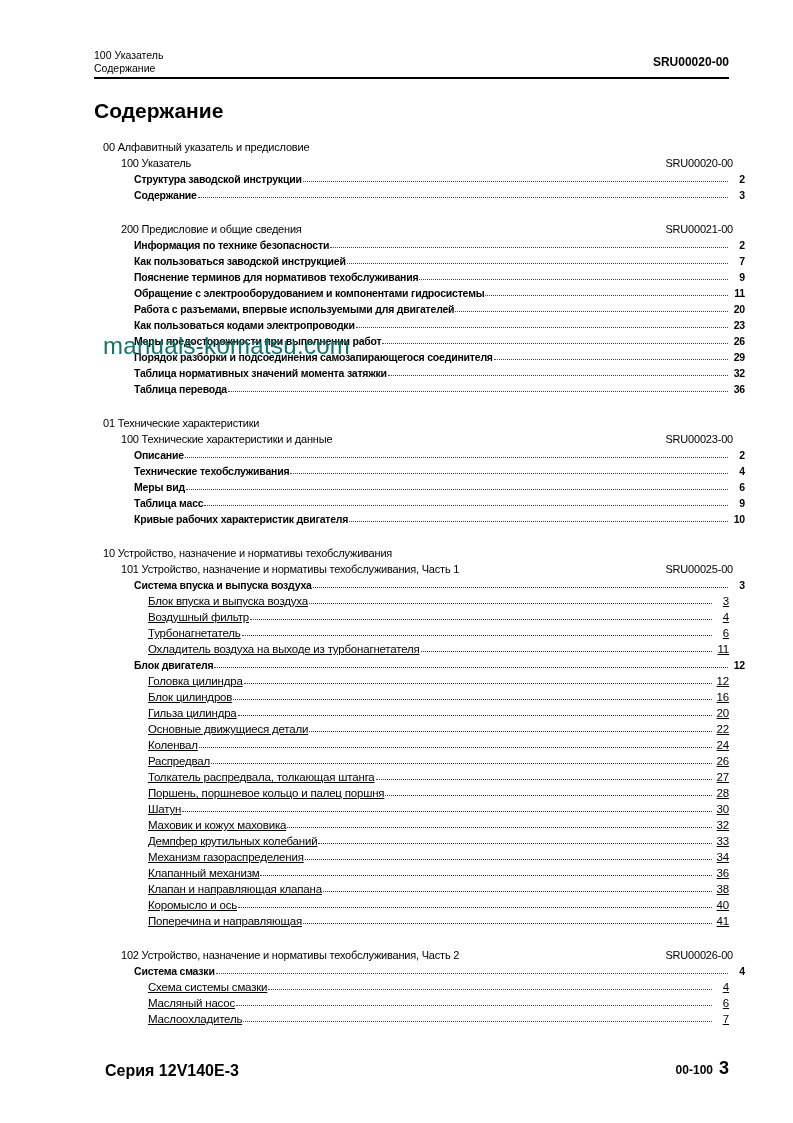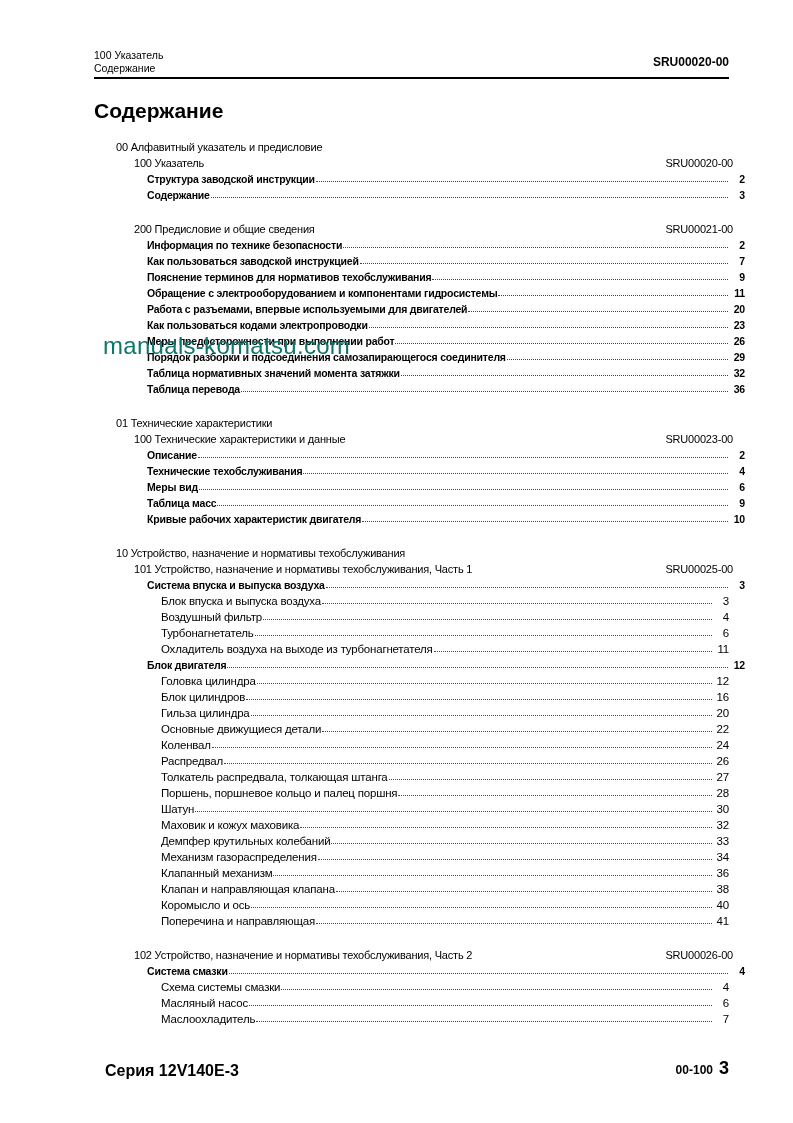--- a/index.html
+++ b/index.html
@@ -4,28 +4,28 @@
 <style>
   html, body { margin: 0; padding: 0; background: #ffffff; }
   body { width: 793px; height: 1123px; position: relative; overflow: hidden;
          font-family: "Liberation Sans", sans-serif; color: #000; }
   .hdr-left { position: absolute; left: 94px; top: 49px; font-size: 10.5px; line-height: 13px; }
   .hdr-right { position: absolute; right: 64px; top: 55px; font-size: 12px; font-weight: bold; }
   .hdr-rule { position: absolute; left: 94px; right: 64px; top: 77px; height: 2px; background: #000; }
   .title { position: absolute; left: 94px; top: 99px; font-size: 21px; font-weight: bold; }
   .toc { position: absolute; left: 0; top: 138px; width: 793px; }
   .row { position: relative; height: 16px; display: flex; align-items: flex-end; font-size: 11px;
-         line-height: 14px; letter-spacing: -0.2px; margin-left: 13px; }
+         line-height: 14px; letter-spacing: -0.2px; }
   .row .label { white-space: nowrap; }
   .row .dots { flex: 1; border-bottom: 1px dotted #444; margin: 0 3px 4px 1px; height: 0; }
   .row .page { white-space: nowrap; text-align: right; min-width: 14px; }
   .lvl0 { padding-left: 103px; padding-right: 60px; }
   .lvl1 { padding-left: 121px; padding-right: 60px; }
   .lvl2 { padding-left: 134px; padding-right: 48px; font-size: 10.5px; font-weight: bold; }
-  .lvl3 { padding-left: 148px; padding-right: 64px; font-size: 11.5px; }
+  .lvl3 { padding-left: 148px; padding-right: 64px; font-size: 11.5px; text-decoration: underline; }
   .lvl1 .spacer { flex: 1; }
   .gap { height: 18px; }
   .watermark { position: absolute; left: 103px; top: 332px; font-size: 24px; color: #0f766e;
                letter-spacing: 0.3px; }
   .ftr-left { position: absolute; left: 105px; top: 1062px; font-size: 16px; font-weight: bold; }
   .ftr-right { position: absolute; right: 64px; top: 1058px; font-size: 12px; font-weight: bold; }
   .ftr-right .pg { font-size: 18px; margin-left: 6px; }
 </style>
 </head>
 <body>

